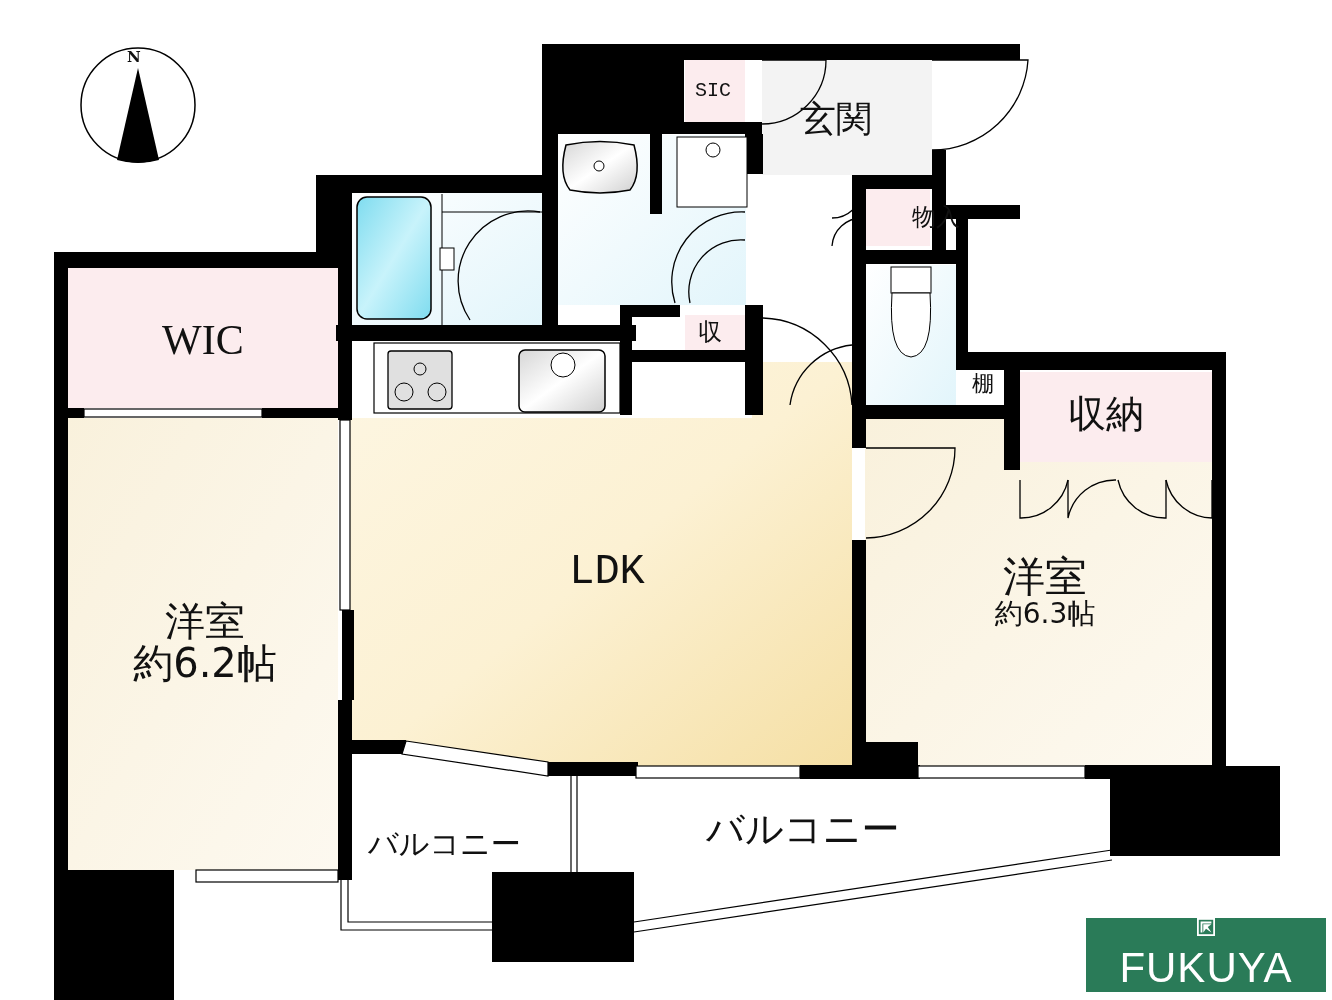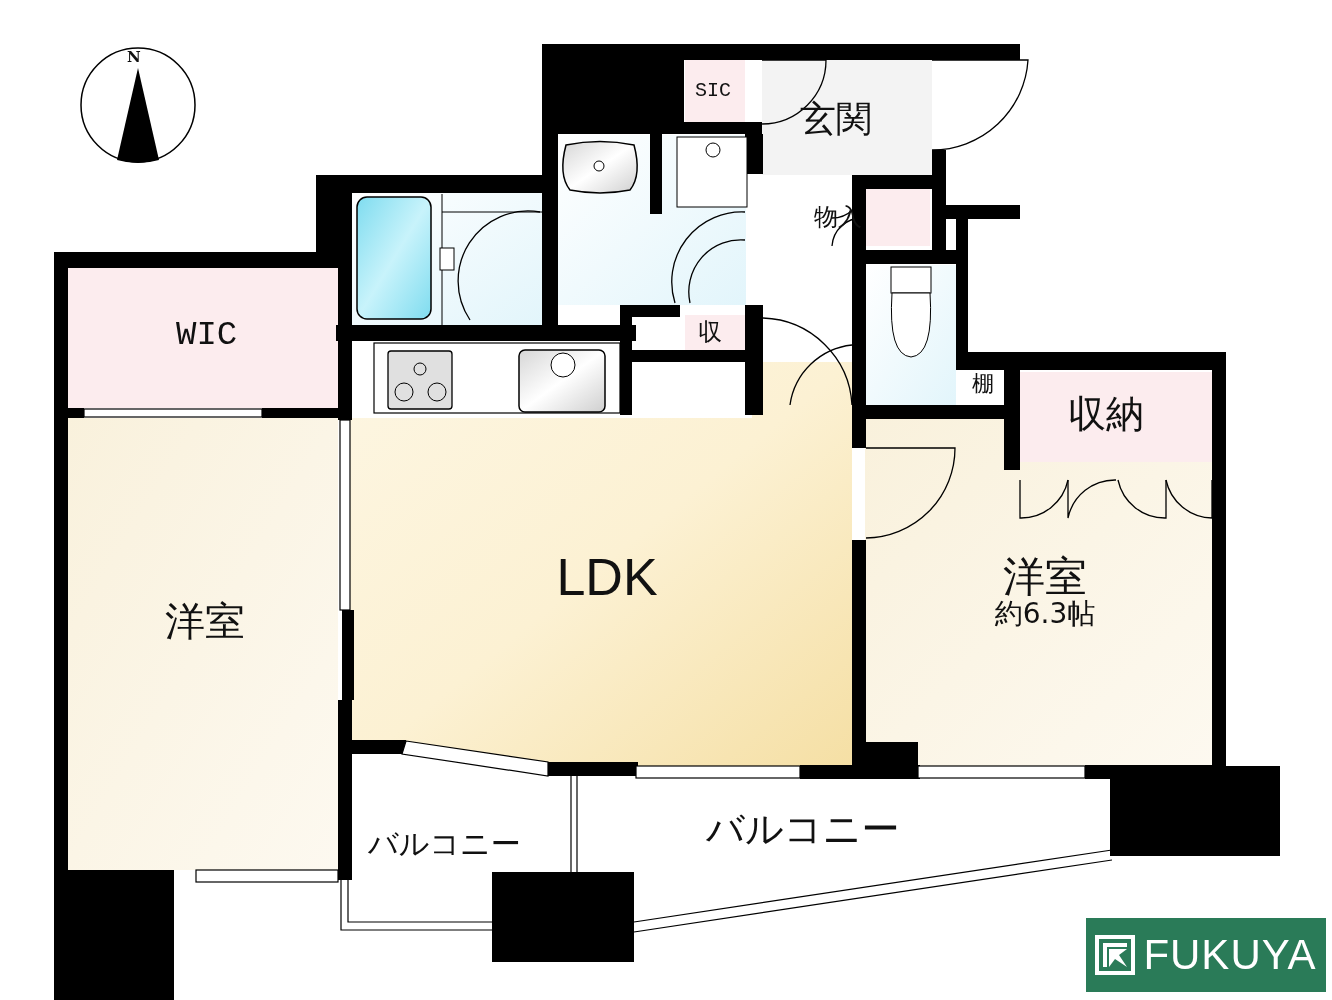--- a/index.html
+++ b/index.html
@@ -1,21 +1,21 @@
 <!DOCTYPE html>
 <html><head>
 <meta charset="utf-8">
 <style>
   html, body { margin:0; padding:0; background:#ffffff; }
   body { width:1332px; height:1000px; position:relative; overflow:hidden;
          font-family:"DejaVu Sans", "Liberation Sans", sans-serif; }
   svg.plan { position:absolute; left:0; top:0; }
   .lbl { position:absolute; color:#111; white-space:nowrap; text-align:center; line-height:1.05; }
   .logo { position:absolute; left:1086px; top:918px; width:240px; height:74px; background:#2a7b58;
-          display:flex; align-items:center; justify-content:center; gap:8px; }
+          display:flex; align-items:center; justify-content:center; gap:8px;flex-direction:column; }
   .logo-text { color:#fff; font-family:"Liberation Sans", sans-serif; font-size:42px; letter-spacing:1px; }
 </style>
 </head>
 <body>
 
 <svg class="plan" width="1332" height="1000" viewBox="0 0 1332 1000">
   <defs>
     <linearGradient id="ldkG" x1="0" y1="0" x2="1" y2="1">
       <stop offset="0" stop-color="#fdf6e2"></stop>
       <stop offset="0.5" stop-color="#fcf1d3"></stop>
@@ -164,33 +164,34 @@
   <circle cx="713" cy="150" r="7" fill="#fff" stroke="#000"></circle>
 
   <g>
     <rect x="891" y="267" width="40" height="26" fill="#fff" stroke="#000"></rect>
     <path d="M892 293 Q888 355 911 357 Q934 355 930 293 Z" fill="#fff" stroke="#000"></path>
   </g>
 </svg>
 
 <div class="lbl" style="left:127px; top:50px; font-family:'DejaVu Serif', serif; font-weight:bold; font-size:15px;">N</div>
 
-<div class="lbl" style="left:176px; top:318px; font-size:34px; font-family:Liberation Mono, monospace;">WIC</div>
+<div class="lbl" style="left:162px; top:318px; font-size:42px; font-family:Liberation Serif, serif;">WIC</div>
 <div class="lbl" style="left:695px; top:80px; font-size:20px; font-family:Liberation Mono, monospace;">SIC</div>
 <div class="lbl" style="left:800px; top:100px; font-size:36px;">玄関</div>
-<div class="lbl" style="left:814px; top:205px; font-size:24px;">物入</div>
+<div class="lbl" style="left:912px; top:205px; font-size:24px;">物入</div>
 <div class="lbl" style="left:698px; top:320px; font-size:24px;">収</div>
 <div class="lbl" style="left:972px; top:372px; font-size:22px;">棚</div>
 <div class="lbl" style="left:1068px; top:395px; font-size:38px;">収納</div>
 
 <div class="lbl" style="left:492px; top:550px; width:230px;">
-  <div style="font-size:52px; font-family:Liberation Sans, sans-serif;">LDK</div>
+  <div style="font-size:42px; font-family:Liberation Mono, monospace;">LDK</div>
 </div>
 <div class="lbl" style="left:110px; top:600px; width:190px;">
   <div style="font-size:40px;">洋室</div>
+  <div style="font-size:40px;">約6.2帖</div>
 </div>
 <div class="lbl" style="left:945px; top:555px; width:200px;">
   <div style="font-size:42px;">洋室</div>
   <div style="font-size:28px;">約6.3帖</div>
 </div>
 <div class="lbl" style="left:368px; top:828px; font-size:30px;">バルコニー</div>
 <div class="lbl" style="left:706px; top:810px; font-size:38px;">バルコニー</div>
 
 <div class="logo">
   <svg width="40" height="40" viewBox="0 0 40 40">

